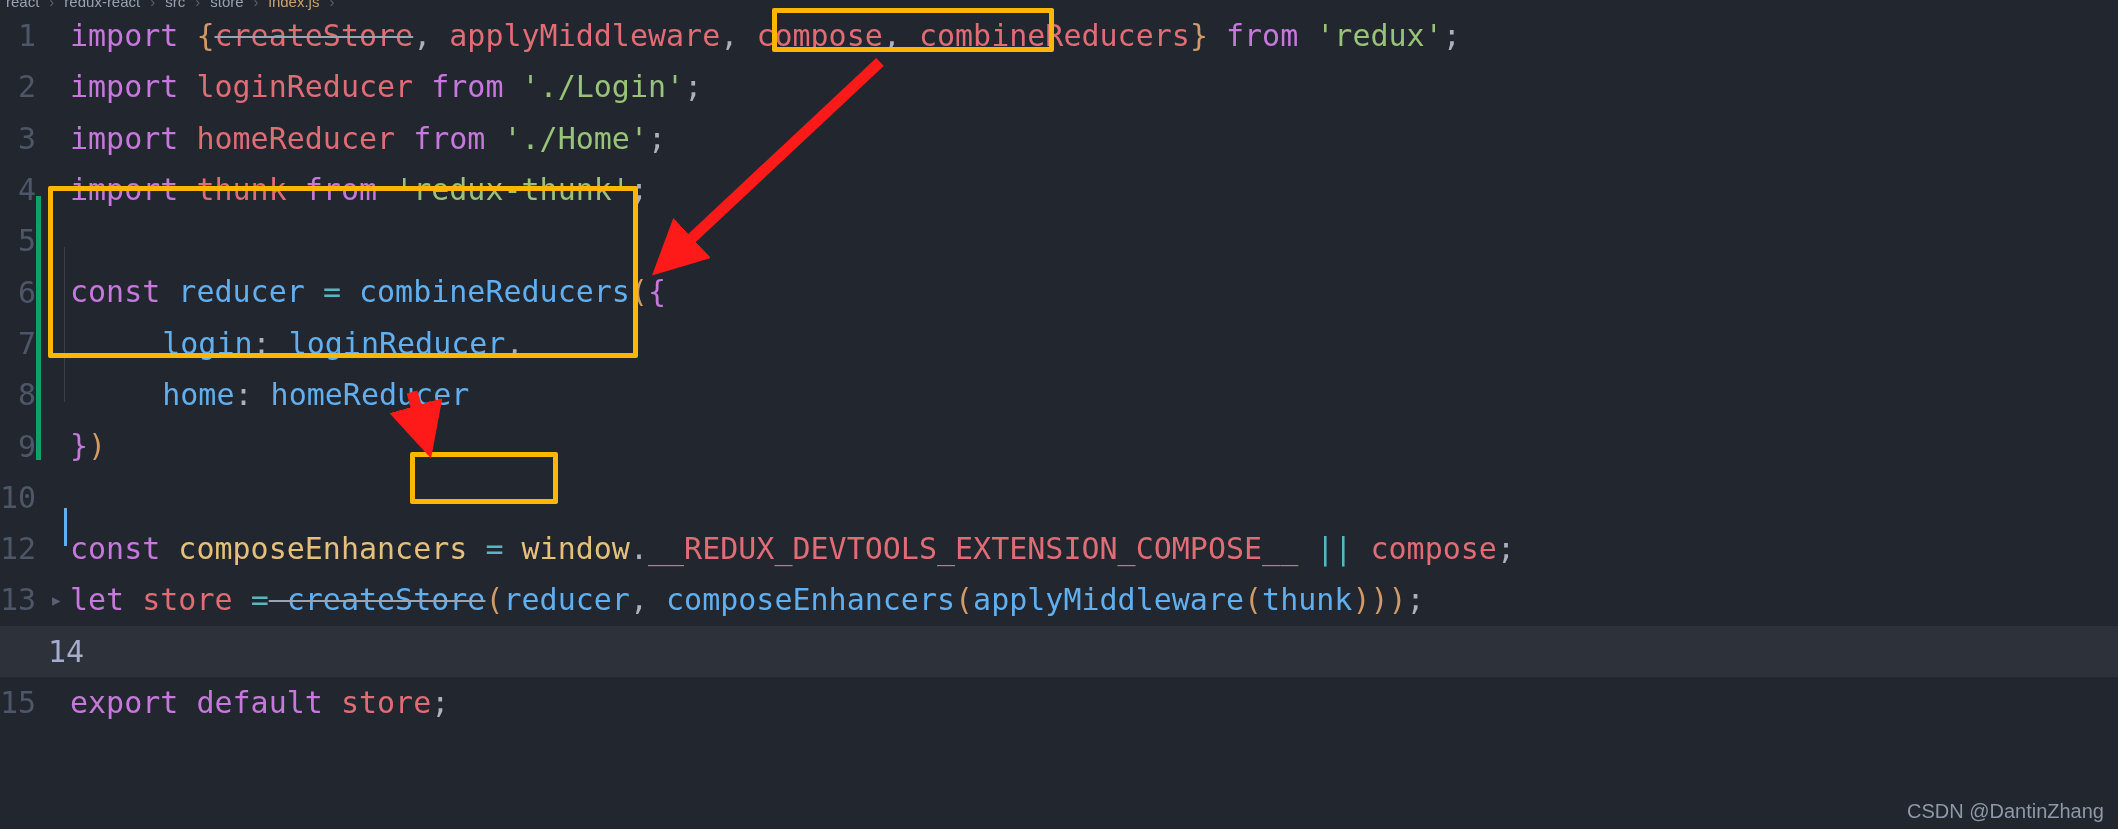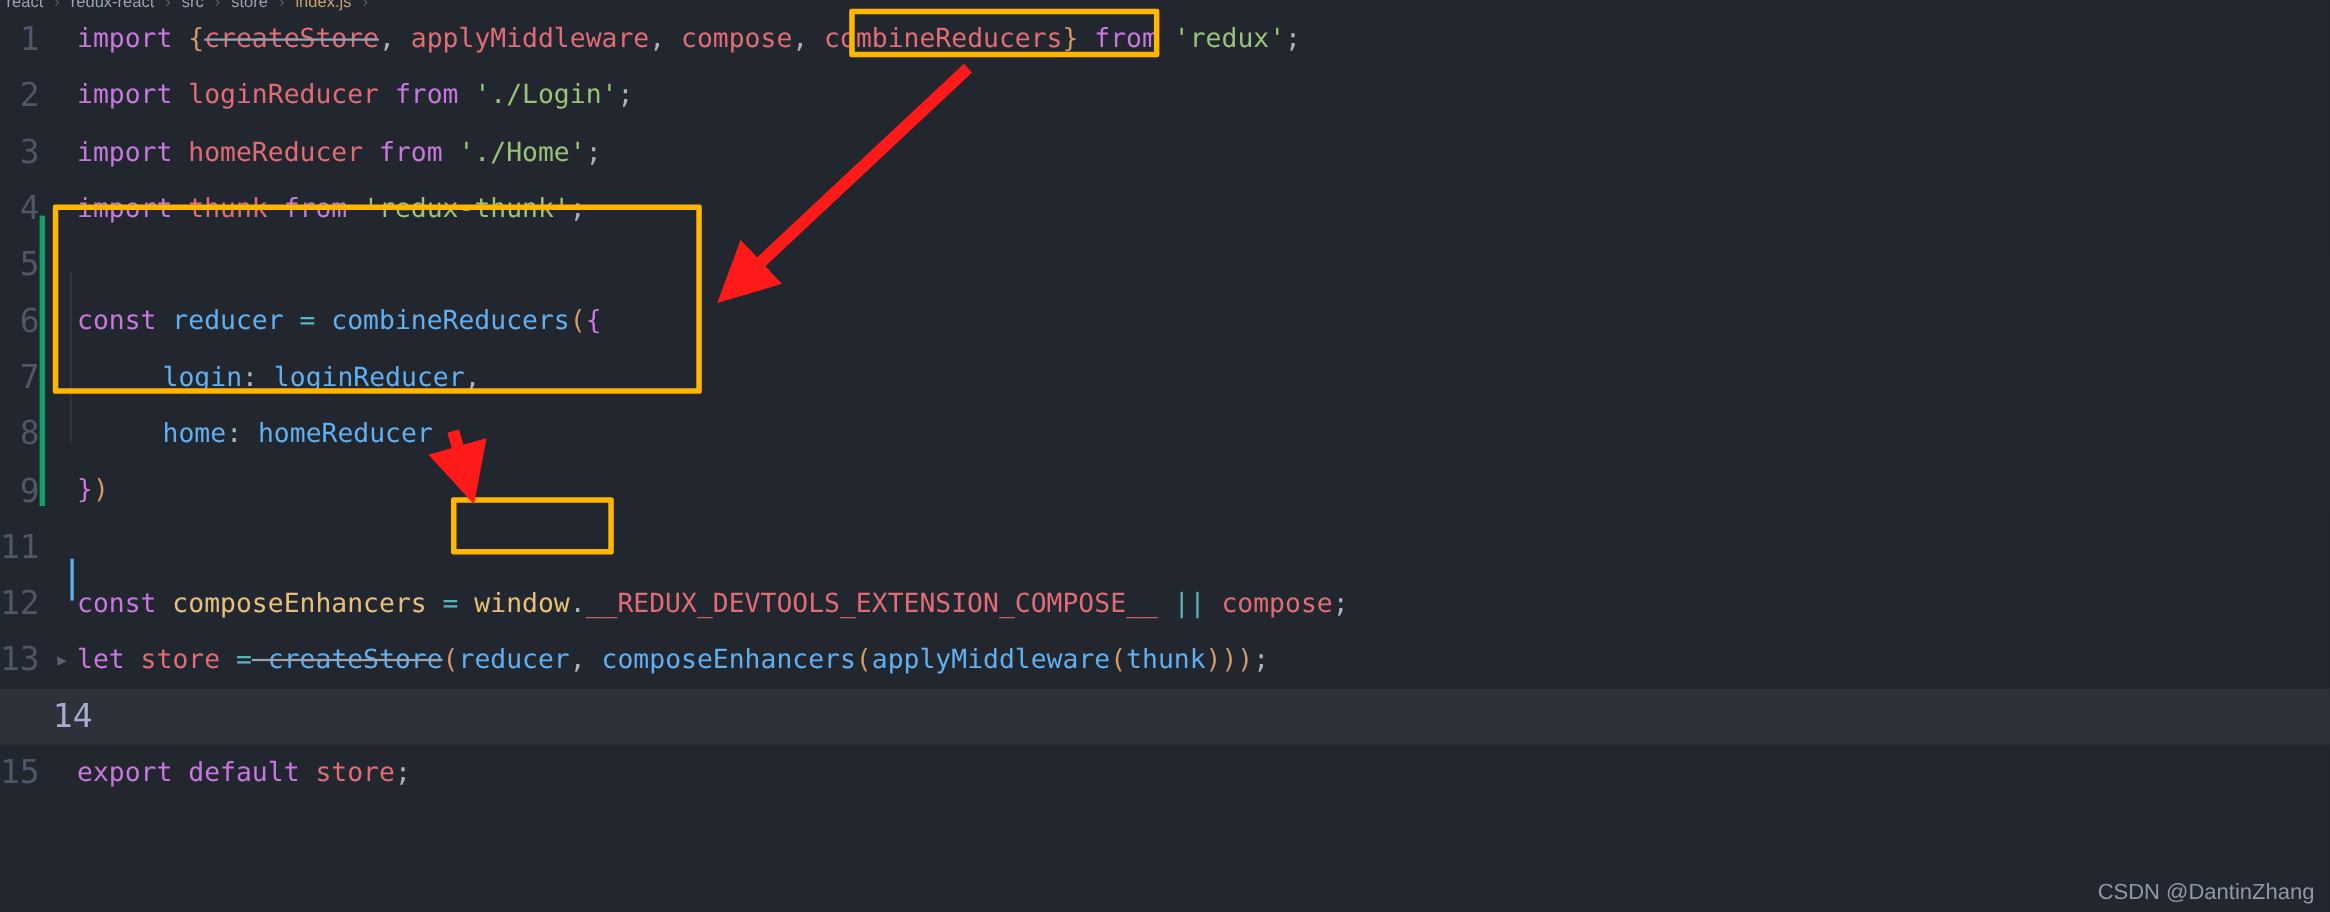--- a/index.html
+++ b/index.html
@@ -88,21 +88,21 @@
   .markcol .fold {
     position: absolute;
     left: 2px; top: 50%;
     transform: translateY(-50%);
     color: #596172;
     font-size: 17px;
     font-family: "DejaVu Sans", sans-serif;
   }
 
   .code {
-    font-size: 24px;
+    font-size: 30px;
     line-height: 51.3px;
     letter-spacing: 0px;
     font-family: "DejaVu Sans Mono", "Liberation Mono", monospace;
     padding-left: 6px;
     flex: 1;
   }
 
   
   .t-kw      { color: #c678dd; }      
   .t-ident   { color: #e06c75; }      
@@ -243,26 +243,26 @@
         <span class="markcol"></span>
         <span class="code"><span>    </span><span class="t-prop">home</span><span class="t-punc">:</span><span class="t-fn"> homeReducer</span></span>
       </div>
 
       <div class="row">
         <span class="gutter">9</span>
         <span class="markcol"></span>
         <span class="code"><span class="t-brace2">}</span><span class="t-brace">)</span></span>
       </div>
 
-
-      <div class="row">
-        <span class="gutter">11</span>
+      <div class="row">
+        <span class="gutter">10</span>
         <span class="markcol"></span>
         <span class="code"></span>
       </div>
+
 
       <div class="row">
         <span class="gutter">12</span>
         <span class="markcol"></span>
         <span class="code"><span class="t-kw">const</span><span class="t-var"> composeEnhancers </span><span class="t-op">=</span><span class="t-var"> window</span><span class="t-punc">.</span><span class="t-ident">__REDUX_DEVTOOLS_EXTENSION_COMPOSE__</span><span class="t-op"> || </span><span class="t-ident">compose</span><span class="t-punc">;</span></span>
       </div>
 
       <div class="row">
         <span class="gutter">13</span>
         <span class="markcol"><span class="fold">▸</span></span>

